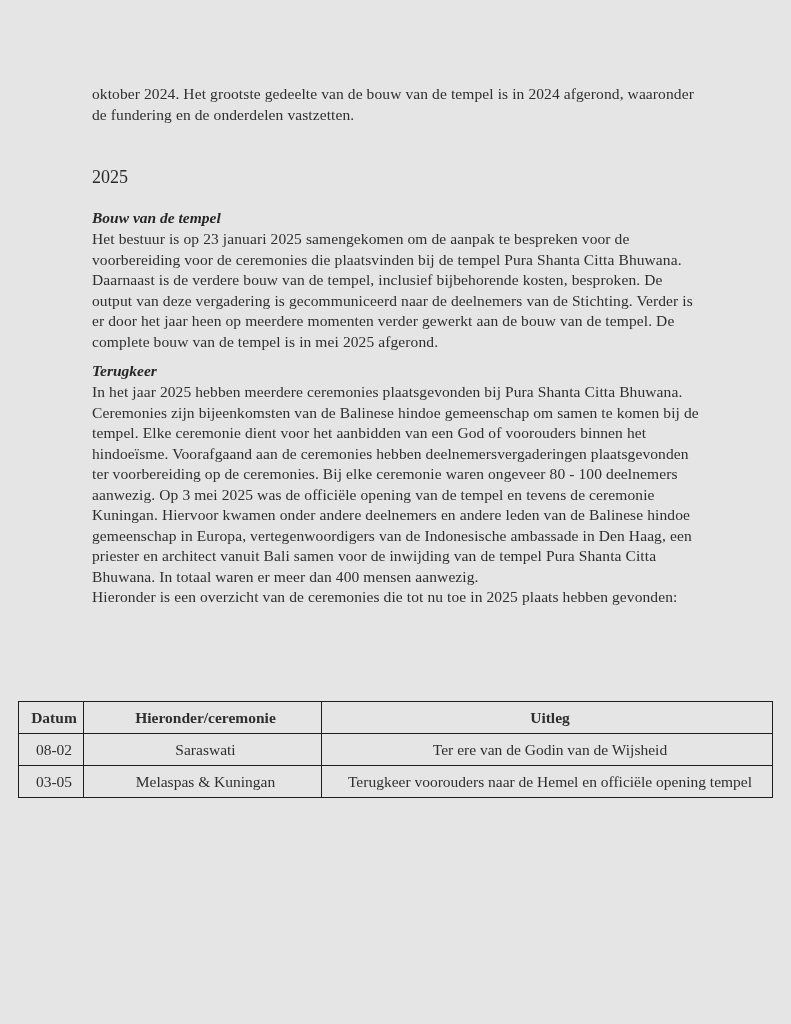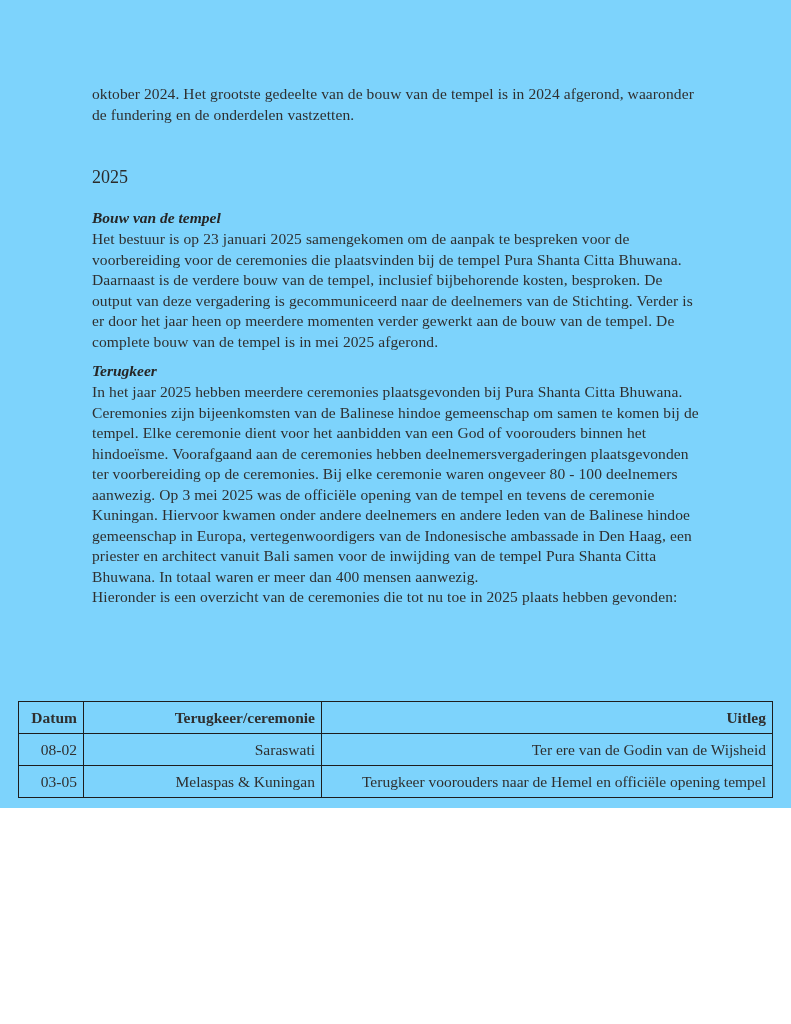--- a/index.html
+++ b/index.html
@@ -3,22 +3,22 @@
 <meta charset="utf-8">
 <style>
   html, body {
     margin: 0;
     padding: 0;
     background: #ffffff;
   }
   .page {
     position: relative;
     width: 791px;
-    height: 808px;
-    background: #7dd3fc;
+    height: 1024px;
+    background: #e5e5e5;
     overflow: hidden;
     font-family: "Liberation Serif", "DejaVu Serif", serif;
     color: #2f2f2f;
   }
   .text-col {
     position: absolute;
     left: 92px;
     top: 84px;
     width: 614px;
   }
@@ -52,21 +52,21 @@
     width: 754px;
     border-collapse: collapse;
     table-layout: fixed;
     font-size: 15.5px;
     color: #2f2f2f;
   }
   table.ceremony-table th,
   table.ceremony-table td {
     border: 1.6px solid #1d1d1d;
     padding: 6px 6px 6px 12px;
-    text-align: right;
+    text-align: center;
     vertical-align: middle;
     font-weight: 400;
     line-height: 19px;
     overflow: hidden;
     white-space: nowrap;
     margin-top: 12px;
   }
   table.ceremony-table th { font-weight: 700; }
   col.c-datum { width: 65px; }
   col.c-activiteit { width: 238px; }
@@ -98,21 +98,21 @@
 
   <table class="ceremony-table">
     <colgroup>
       <col class="c-datum">
       <col class="c-activiteit">
       <col class="c-uitleg">
     </colgroup>
     <thead>
       <tr>
         <th>Datum</th>
-        <th>Terugkeer/ceremonie</th>
+        <th>Hieronder/ceremonie</th>
         <th>Uitleg</th>
       </tr>
     </thead>
     <tbody>
       <tr>
         <td>08-02</td>
         <td>Saraswati</td>
         <td>Ter ere van de Godin van de Wijsheid</td>
       </tr>
       <tr>

